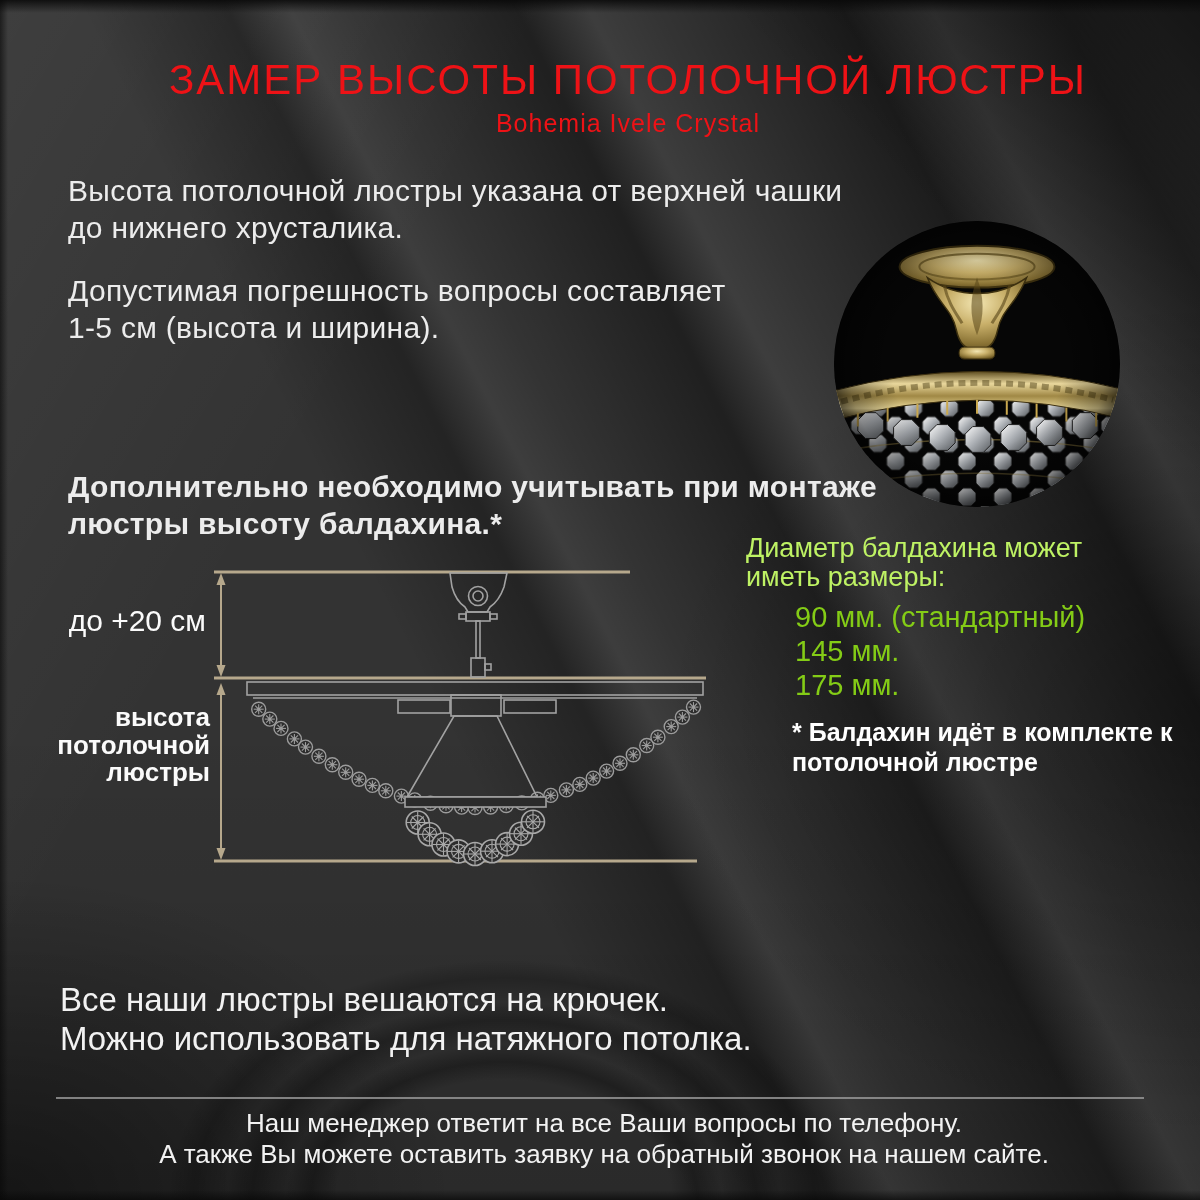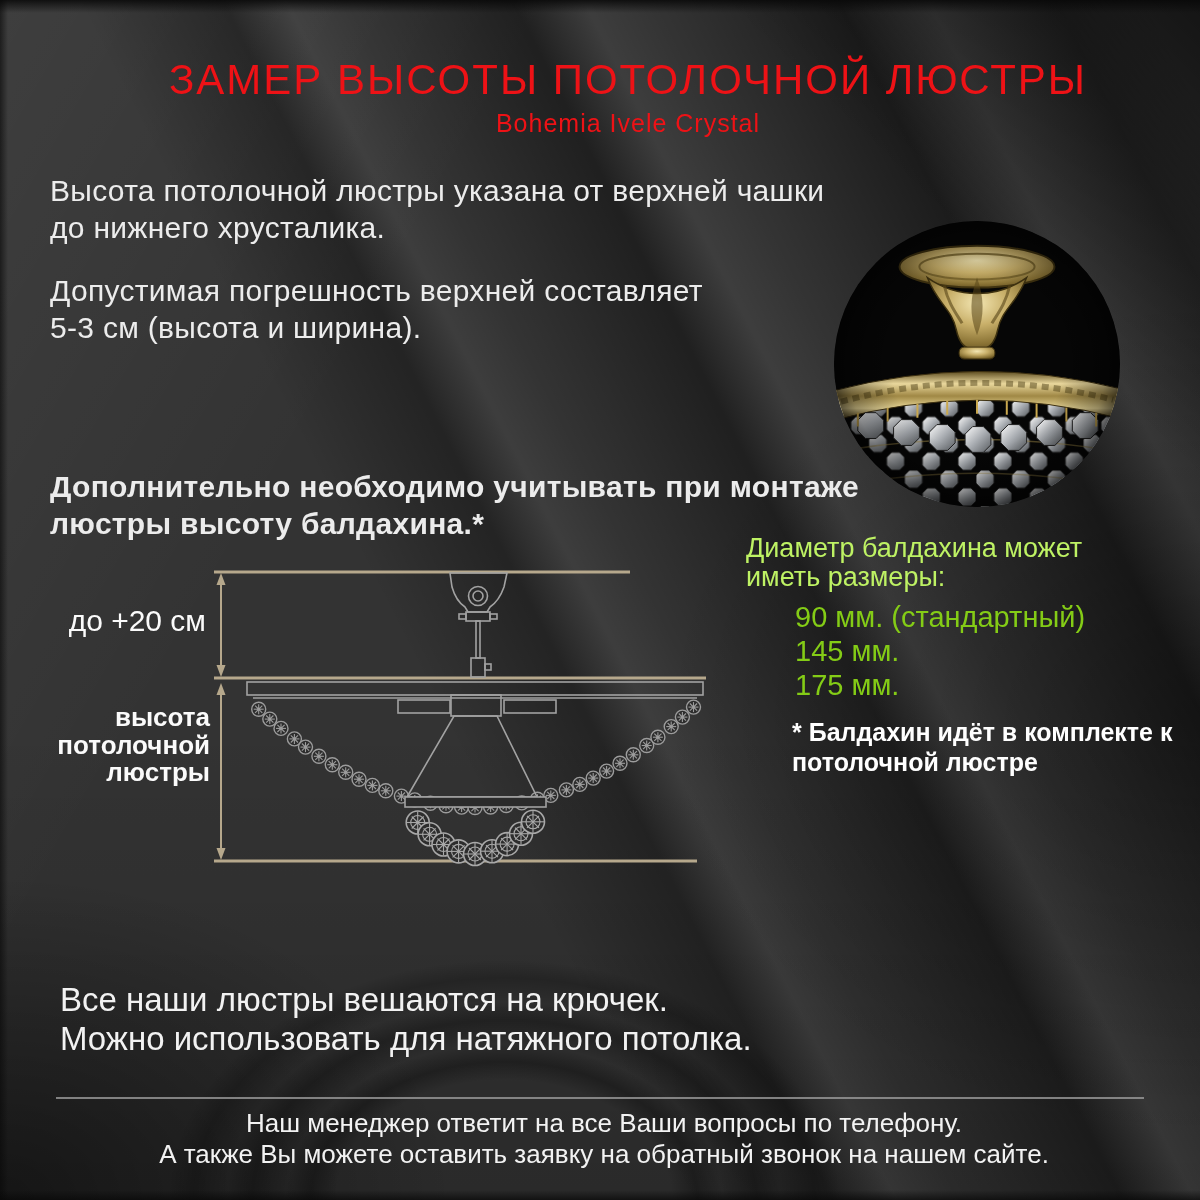--- a/index.html
+++ b/index.html
@@ -19,21 +19,21 @@
       linear-gradient(63deg, rgba(0,0,0,0) 38%, rgba(0,0,0,.30) 46%, rgba(255,255,255,.05) 49.5%, rgba(0,0,0,0) 53%, rgba(0,0,0,.38) 62%, rgba(255,255,255,.05) 66%, rgba(0,0,0,0) 70%, rgba(0,0,0,.45) 80%, rgba(255,255,255,.04) 85%, rgba(0,0,0,.25) 92%, rgba(0,0,0,0) 97%),
       linear-gradient(120deg, rgba(255,255,255,.055) 0%, rgba(255,255,255,0) 30%),
       radial-gradient(420px 300px at 42% 100%, rgba(0,0,0,0) 40%, rgba(0,0,0,.3) 46%, rgba(0,0,0,0) 52%, rgba(0,0,0,.28) 60%, rgba(0,0,0,0) 66%, rgba(0,0,0,.22) 74%, rgba(0,0,0,0) 80%),
       radial-gradient(700px 500px at 0% 100%, rgba(0,0,0,.5), rgba(0,0,0,0) 65%),
       radial-gradient(900px 700px at 100% 60%, rgba(0,0,0,.32), rgba(0,0,0,0) 60%),
       linear-gradient(180deg, rgba(0,0,0,0) 60%, rgba(0,0,0,.18) 100%);
   }
   .title-wrap{position:absolute;top:57px;left:56px;width:1144px;text-align:center;}
   .title{margin:0;font-size:42px;line-height:46px;font-weight:normal;letter-spacing:2px;color:#ee1216;white-space:nowrap;}
   .subtitle{margin:2px 0 0;font-size:25px;line-height:36px;font-weight:normal;letter-spacing:1px;color:#ee1216;}
-  .para{position:absolute;left:50px;font-size:30px;line-height:37px;letter-spacing:.3px;color:#ececec;white-space:nowrap;}
+  .para{position:absolute;left:68px;font-size:30px;line-height:37px;letter-spacing:.3px;color:#ececec;white-space:nowrap;}
   .ln{display:block;}
   .photo{position:absolute;left:833px;top:220px;width:288px;height:288px;border-radius:50%;}
   .canopy-head{position:absolute;left:746px;top:534px;font-size:27px;line-height:29px;color:#bef264;white-space:nowrap;}
   .canopy-sizes{position:absolute;left:795px;top:600px;font-size:29px;line-height:34px;color:#84cc16;white-space:nowrap;}
   .canopy-note{position:absolute;left:792px;top:717px;font-size:25px;line-height:30px;font-weight:bold;color:#ffffff;white-space:nowrap;}
   .diagram-svg{position:absolute;left:0;top:540px;width:760px;height:360px;}
   .lbl-gap{position:absolute;left:0;top:604px;width:206px;text-align:right;font-size:30px;font-weight:normal;color:#fbfbfb;white-space:nowrap;}
   .lbl-height{position:absolute;left:0;top:704px;width:210px;text-align:right;font-size:26px;line-height:27.5px;font-weight:bold;color:#fbfbfb;}
   .hang-note{position:absolute;left:60px;top:980px;font-size:33px;line-height:39px;color:#f2f2f2;white-space:nowrap;}
   .separator{position:absolute;left:56px;top:1097px;width:1088px;height:2px;background:#9b9b9b;opacity:.8;}
@@ -48,22 +48,22 @@
   <div class="title-wrap">
     <h1 class="title">ЗАМЕР ВЫСОТЫ ПОТОЛОЧНОЙ ЛЮСТРЫ</h1>
     <h2 class="subtitle">Bohemia Ivele Crystal</h2>
   </div>
 
   <div class="para" style="top:172px;">
     <span class="ln">Высота потолочной люстры указана от верхней чашки</span>
     <span class="ln">до нижнего хрусталика.</span>
   </div>
   <div class="para" style="top:272px;">
-    <span class="ln">Допустимая погрешность верхней составляет</span>
-    <span class="ln">5-3 см (высота и ширина).</span>
+    <span class="ln">Допустимая погрешность вопросы составляет</span>
+    <span class="ln">1-5 см (высота и ширина).</span>
   </div>
   <div class="para" style="top:468px;font-weight:bold;">
     <span class="ln">Дополнительно необходимо учитывать при монтаже</span>
     <span class="ln">люстры  высоту балдахина.*</span>
   </div>
 
   <svg class="photo" viewBox="0 0 290 290" aria-hidden="true">
     <defs>
       <radialGradient id="gGold" cx="50%" cy="35%" r="75%">
         <stop offset="0" stop-color="#f3e6b2"></stop>

